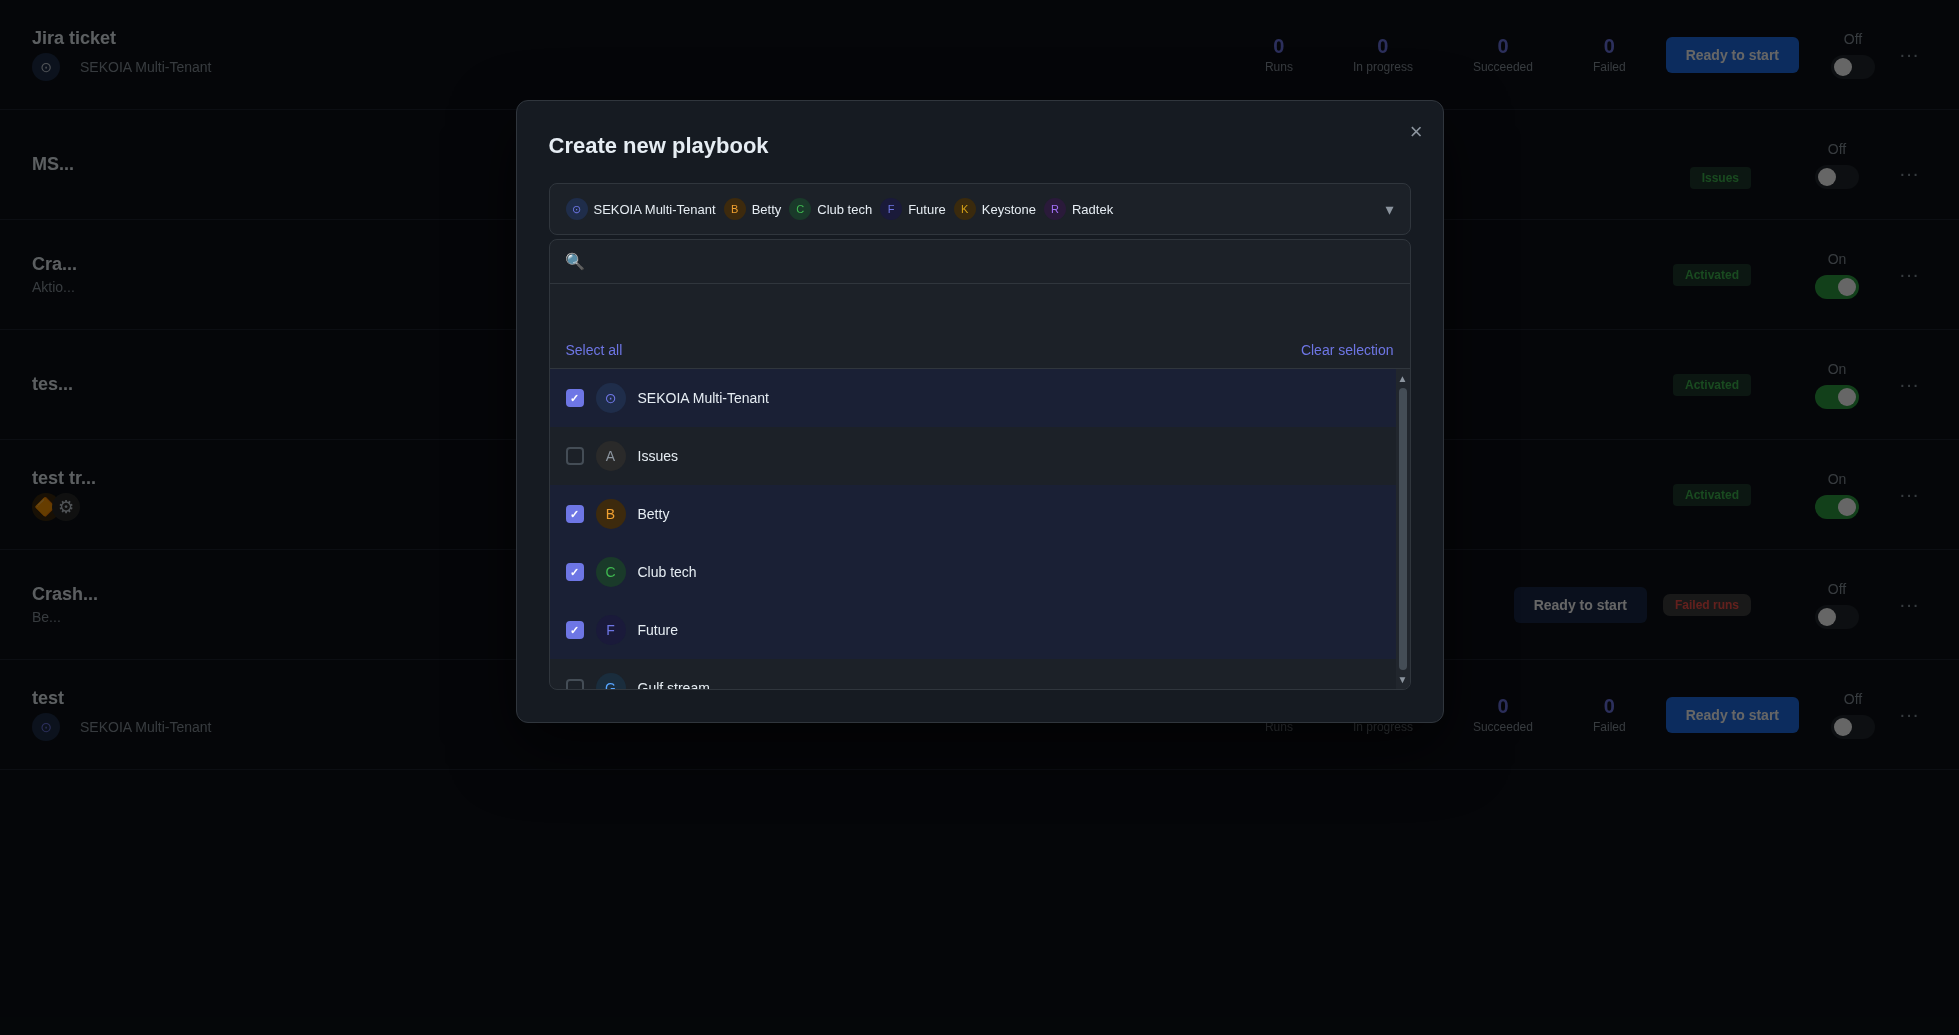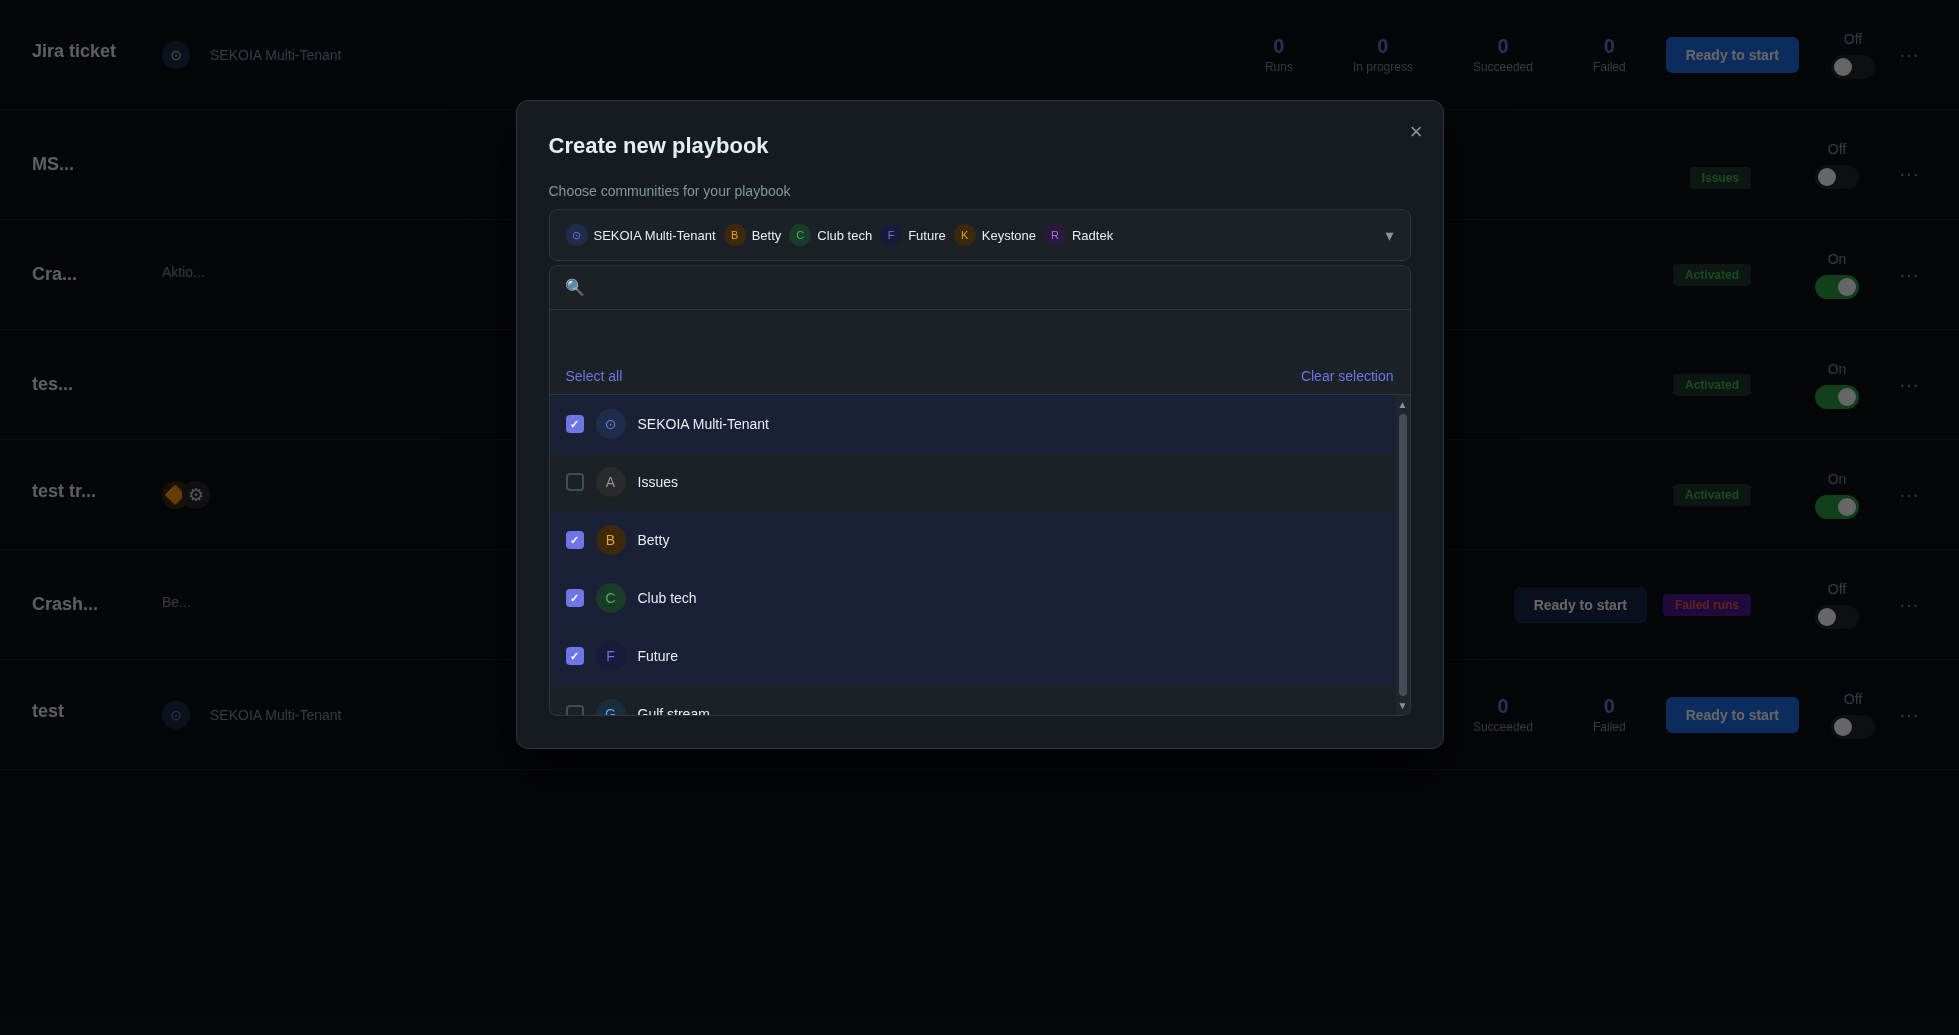--- a/index.html
+++ b/index.html
@@ -146,21 +146,21 @@
 
     .status-badge {
       padding: 4px 12px;
       border-radius: 4px;
       font-size: 12px;
       font-weight: 600;
       margin-right: 16px;
     }
 
     .badge-activated { background: #1f3a2d; color: #3fb950; }
-    .badge-failed { background: #4c1d95; color: #f85149; }
+    .badge-failed { background: #404040; color: #f85149; border-radius: 7px; }
 
     .multi-icon {
       display: flex;
       margin-right: 12px;
     }
 
     .multi-icon .row-icon {
       margin-right: -8px;
     }
 
@@ -370,22 +370,22 @@
 
     .row-layout {
       display: flex;
       align-items: center;
       width: 100%;
       gap: 0;
     }
 
     .left-section {
       display: flex;
-      flex-direction: row;
-      gap: 10px;
+      flex-direction: column;
+      gap: 4px;
       min-width: 180px;
     }
   </style>
 </head>
 <body>
 
 <div class="bg-rows">
 
   <div class="row-item">
     <div class="row-layout">
@@ -545,21 +545,20 @@
       <button class="more-btn">···</button>
     </div>
   </div>
 </div>
 
 <div class="overlay">
   <div class="modal">
     <h2 class="modal-title">Create new playbook</h2>
     <button class="modal-close">×</button>
 
-    <p class="section-label">Choose communities for your playbook</p>
 
     <div class="tags-bar">
 
       <div class="tag">
         <div class="tag-icon" style="background:#1f2d4a;color:#6e76e5;">⊙</div>
         <span>SEKOIA Multi-Tenant</span>
       </div>
 
       <div class="tag">
         <div class="tag-icon" style="background:#3d2a0d;color:#f0a030;">B</div>

